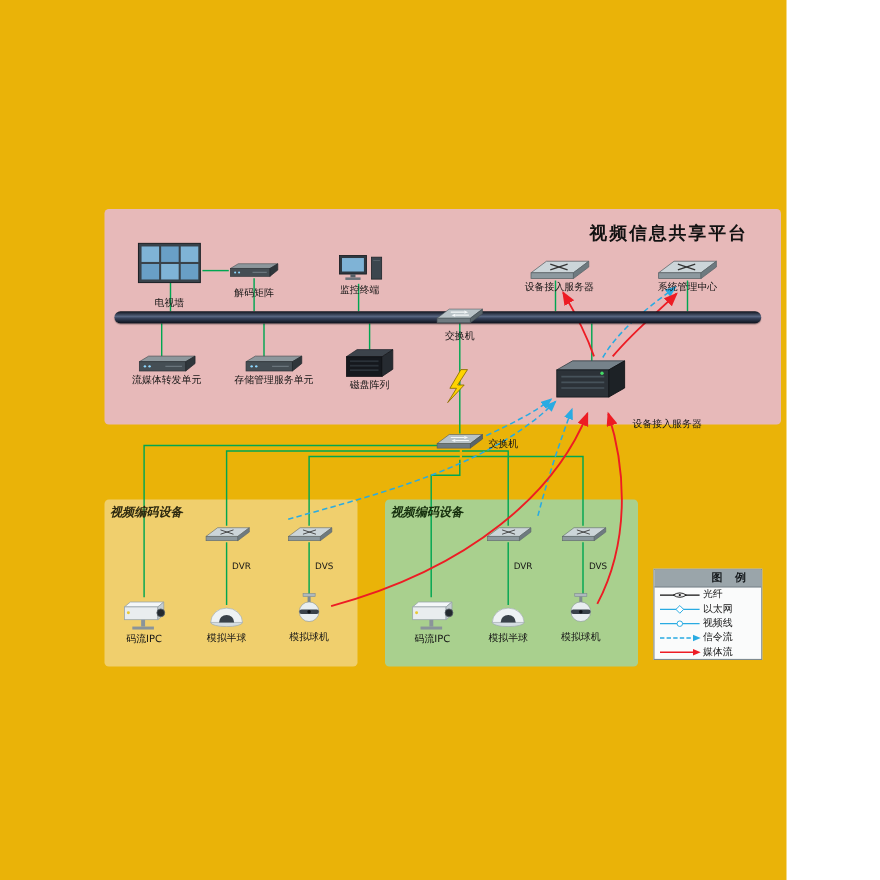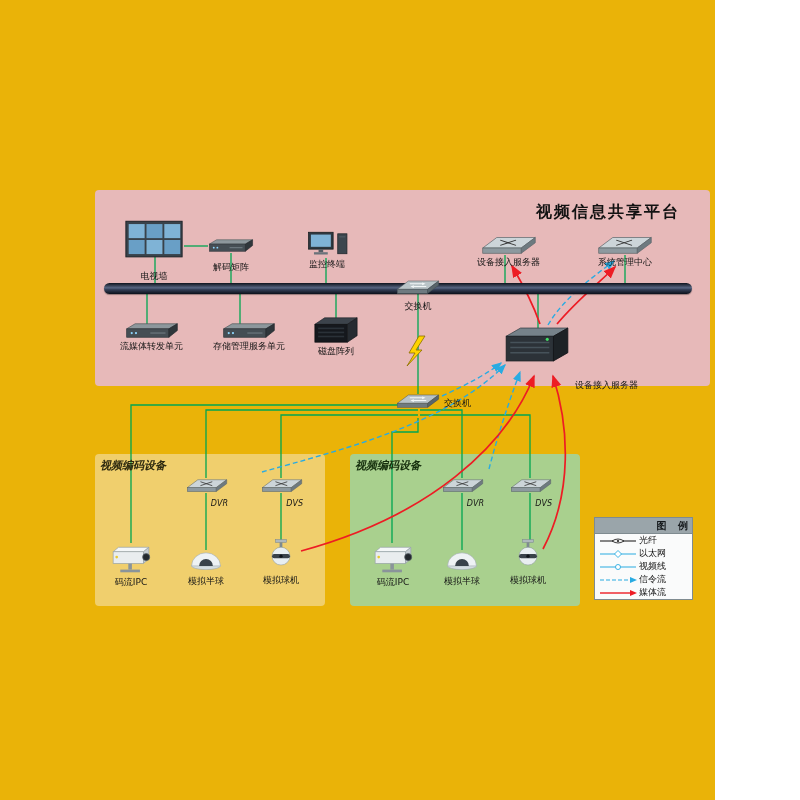--- a/index.html
+++ b/index.html
@@ -22,26 +22,26 @@
   #bus{position:absolute;left:104px;top:283px;width:588px;height:11px;z-index:2;
     border-radius:6px;background:linear-gradient(180deg,#10141e 0%,#5a6884 45%,#39455e 55%,#0c101a 100%);
     box-shadow:0 1px 1px rgba(0,0,0,.35);}
 
   .node{position:absolute;z-index:3;text-align:center;}
   .node svg{display:block;margin:0 auto;}
   .nlabel{font-size:9px;line-height:1.15;color:#161616;width:max-content;margin:2px auto 0;}
   .mt6{margin-top:6px;} .mt9{margin-top:9px;}
   .lbl-side{position:absolute;left:calc(100% + 5px);top:10px;width:max-content;font-size:9px;color:#161616;margin-top:43px;}
   .lbl-right{position:absolute;left:calc(100% + 4px);top:5px;width:max-content;font-size:9px;color:#161616;}
-  .lbl-br{font-size:8px;color:#161616;width:100%;text-align:right;margin-top:6px;font-style:italic;}
+  .lbl-br{font-size:8px;color:#161616;width:100%;text-align:right;margin-top:17px;}
 
   #legend{position:absolute;left:594px;top:517px;width:97px;z-index:3;background:#fafbfb;
     border:1px solid #7f8b90;}
   #legend-header{height:15px;background:#9aa5aa;border-bottom:1px solid #7f8b90;
-    font-size:10px;font-weight:bold;color:#15191c;text-align:right;line-height:15px;letter-spacing:4px;padding-left:42px;}
+    font-size:10px;font-weight:bold;color:#15191c;text-align:center;line-height:15px;letter-spacing:4px;padding-left:42px;}
   .lg-row{display:flex;align-items:center;height:13px;padding-left:4px;}
   .lg-s{width:40px;height:10px;flex:0 0 aupx;flex:0 0 40px;}
   .lg-t{font-size:9px;color:#161616;margin-left:0;white-space:nowrap;}
 </style>
 </head>
 <body>
 
 <div id="canvas">
 
   <div class="region" id="region-platform"></div>

